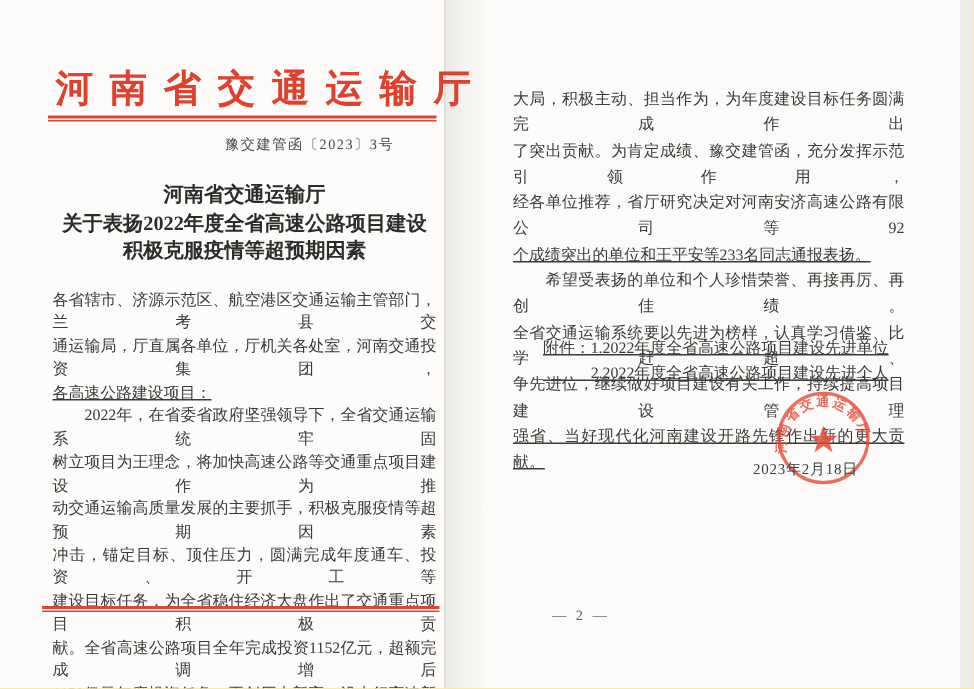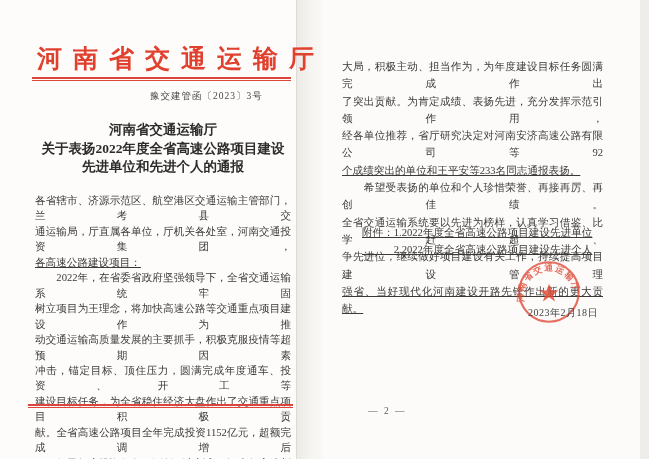--- a/index.html
+++ b/index.html
@@ -29,21 +29,21 @@
       font-size:10.6px;line-height:15.45px;color:#3b3a38;}
   .body-right{position:absolute;left:342px;top:58px;width:261px;
       font-size:10.6px;line-height:17.3px;color:#3b3a38;}
   .attach-block{position:absolute;left:362px;top:224px;width:261px;
       font-size:10.6px;line-height:17.3px;color:#3b3a38;}
 
   .ln{text-align:justify;text-align-last:justify;white-space:normal;}
   .ln.short{text-align-last:auto;text-decoration:underline;}
 
   .seal{position:absolute;left:516px;top:259px;width:66px;height:66px;opacity:.88;}
-  .seal-date{position:absolute;left:502px;top:306px;width:96px;text-align:right;
+  .seal-date{position:absolute;left:502px;top:306px;width:96px;text-align:left;
       font-size:10px;color:#39403f;letter-spacing:.5px;white-space:nowrap;}
 
   .page-num{position:absolute;left:368px;top:406px;font-size:9.5px;color:#5c5c5c;
       letter-spacing:2px;white-space:nowrap;}
 
   [data-name]{box-sizing:border-box;}
 </style>
 </head>
 <body>
 
@@ -54,42 +54,42 @@
   <div class="page-right" data-name="page-2"></div>
   <div class="edge-right" data-name="scan-edge"></div>
 
   <div class="agency-header" data-name="agency-red-header">河南省交通运输厅</div>
   <div class="red-rule" data-name="header-double-rule"></div>
   <div class="doc-number" data-name="document-number">豫交建管函〔2023〕3号</div>
 
   <div class="title-block" data-name="document-title">
     <div data-name="title-line-1">河南省交通运输厅</div>
     <div data-name="title-line-2">关于表扬2022年度全省高速公路项目建设</div>
-    <div data-name="title-line-3">先进单位和先进个人的通报</div>
+    <div data-name="title-line-3">积极克服疫情等超预期因素</div>
   </div>
 
   <div class="body-left" data-name="page-1-body">
     <div class="ln" data-name="body-line">各省辖市、济源示范区、航空港区交通运输主管部门，兰考县交</div>
     <div class="ln" data-name="body-line">通运输局，厅直属各单位，厅机关各处室，河南交通投资集团，</div>
     <div class="ln short" data-name="body-line">各高速公路建设项目：</div>
     <div class="ln" data-name="body-line">　　2022年，在省委省政府坚强领导下，全省交通运输系统牢固</div>
     <div class="ln" data-name="body-line">树立项目为王理念，将加快高速公路等交通重点项目建设作为推</div>
     <div class="ln" data-name="body-line">动交通运输高质量发展的主要抓手，积极克服疫情等超预期因素</div>
     <div class="ln" data-name="body-line">冲击，锚定目标、顶住压力，圆满完成年度通车、投资、开工等</div>
     <div class="ln" data-name="body-line">建设目标任务，为全省稳住经济大盘作出了交通重点项目积极贡</div>
     <div class="ln" data-name="body-line">献。全省高速公路项目全年完成投资1152亿元，超额完成调增后</div>
     <div class="ln" data-name="body-line">1150亿元年度投资任务，再创历史新高，沿太行高速新乡段等14</div>
 
   </div>
 
   <div class="red-rule-bottom" data-name="footer-double-rule"></div>
 
   <div class="body-right" data-name="page-2-body">
     <div class="ln" data-name="body-line">大局，积极主动、担当作为，为年度建设目标任务圆满完成作出</div>
-    <div class="ln" data-name="body-line">了突出贡献。为肯定成绩、表扬先进，充分发挥示范引领作用，</div>
+    <div class="ln" data-name="body-line">了突出贡献。为肯定成绩、豫交建管函，充分发挥示范引领作用，</div>
     <div class="ln" data-name="body-line">经各单位推荐，省厅研究决定对河南安济高速公路有限公司等92</div>
     <div class="ln short" data-name="body-line">个成绩突出的单位和王平安等233名同志通报表扬。</div>
     <div class="ln" data-name="body-line">　　希望受表扬的单位和个人珍惜荣誉、再接再厉、再创佳绩。</div>
     <div class="ln" data-name="body-line">全省交通运输系统要以先进为榜样，认真学习借鉴、比学赶超、</div>
     <div class="ln" data-name="body-line">争先进位，继续做好项目建设有关工作，持续提高项目建设管理</div>
     <div class="ln short" data-name="body-line">强省、当好现代化河南建设开路先锋作出新的更大贡献。</div>
   </div>
 
   <div class="attach-block" data-name="attachments-list">
     <div class="ln short" data-name="attachment-1">附件：1.2022年度全省高速公路项目建设先进单位</div>

